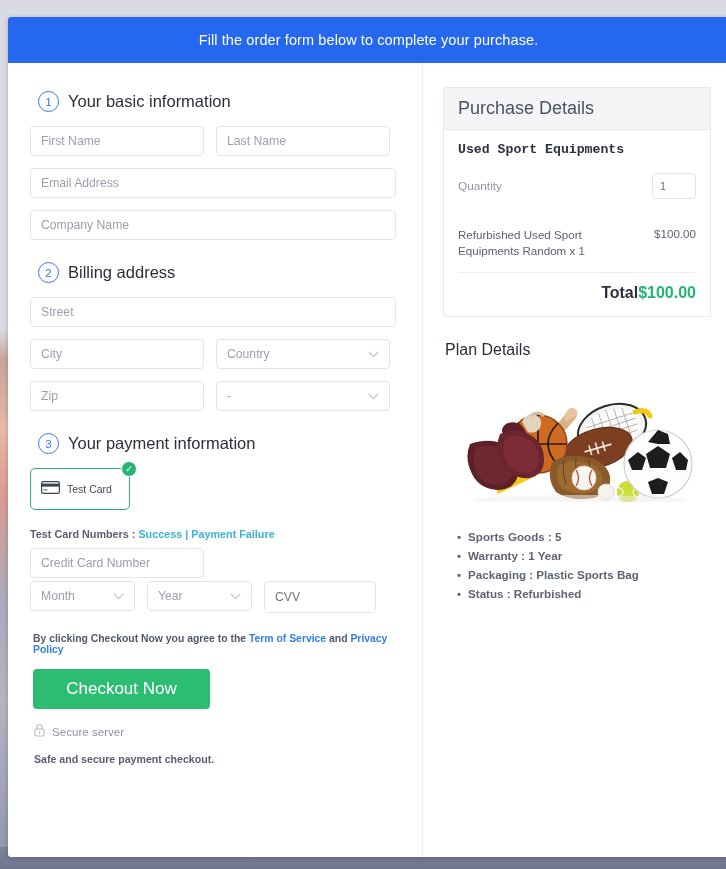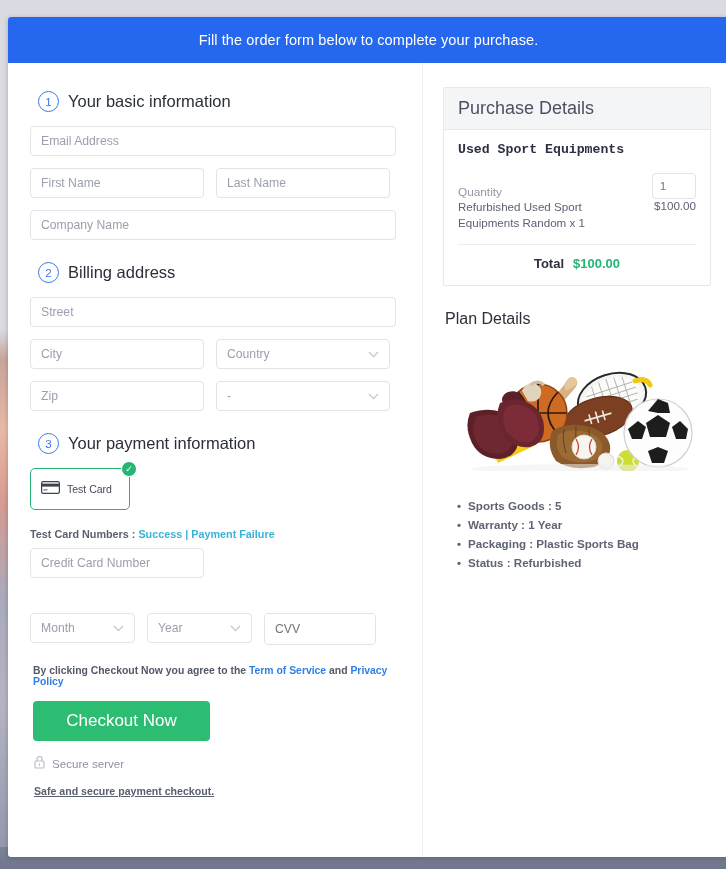--- a/index.html
+++ b/index.html
@@ -122,21 +122,21 @@
   .f-half { width: 174px; }
   .f-full { width: 366px; }
   .f-sel {
     justify-content: space-between;
   }
   .sel-chev {
     color: #c3c6d0;
     font-size: 11px;
     line-height: 1;
   }
-  .mb18 { margin-bottom: 35px; align-items: flex-end; }
+  .mb18 { margin-bottom: 3px; align-items: flex-end; }
   .mb22 { margin-bottom: 22px; }
 
   
   .card-tile-wrap { position: relative; width: 100px; margin: 2px 0 0 0; }
   .card-tile {
     box-sizing: border-box;
     width: 100px; height: 42px;
     border: 1.6px solid #28b474;
     border-radius: 5px;
     display: flex;
@@ -213,21 +213,20 @@
     gap: 7px;
     margin: 14px 0 0 4px;
     color: #8e93a3;
     font-size: 11.6px;
   }
   .safe-note {
     margin: 14px 0 12px 4px;
     font-size: 10.6px;
     color: #5b6070;
     font-weight: 600;
-    text-decoration: underline;
   }
 
   
   .purchase-box {
     border: 1px solid #e7e8ec;
     border-radius: 2px;
     background: #fff;
   }
   .purchase-head {
     background: #f4f5f7;
@@ -239,23 +238,23 @@
   .purchase-body { padding: 12px 14px 14px 14px; }
   .prod-title {
     font-size: 13.2px;
     font-weight: bold;
     color: #2c3040;
     margin-bottom: 16px;
     font-family: Liberation Mono, monospace;
   }
   .qty-row {
     display: flex;
-    align-items: flex-end;
+    align-items: center;
     justify-content: space-between;
-    margin-bottom: 0;
+    margin-bottom: 28px;
   }
   .qty-label { font-size: 11.8px; color: #9296a6; }
   .qty-input {
     box-sizing: border-box;
     width: 44px; height: 26px;
     border: 1px solid #e2e3e8;
     border-radius: 4px;
     font-size: 11px;
     color: #6c7183;
     padding: 0 7px;
@@ -268,25 +267,24 @@
     gap: 10px;
     font-size: 11.6px;
     color: #5d6274;
     padding-bottom: 14px;
     border-bottom: 1px solid #ededf1;
   }
   .line-desc { max-width: 140px; line-height: 1.35; }
   .line-amt { white-space: nowrap; }
   .total-row {
     display: flex;
-    justify-content: center;
+    justify-content: flex-end;
     padding-top: 11px;
-    font-size: 13px;
+    font-size: 16px;
     font-weight: bold;
-    gap: 9px;
   }
   .total-label { color: #2c3040; }
   .total-amt { color: #22b573; }
 
   .plan-title {
     font-size: 16px;
     color: #2b2f3a;
     margin: 24px 0 0 2px;
   }
   .plan-img {
@@ -325,25 +323,25 @@
   <div class="body-cols">
 
     <div class="col-left">
 
       <div class="sec-head">
         <span class="step-circle">1</span>
         <span class="sec-title">Your basic information</span>
       </div>
 
       <div class="row">
-        <input class="fld f-full" placeholder="Email Address" style="">
-      </div>
-      <div class="row">
         <input class="fld f-half" placeholder="First Name" style="">
         <input class="fld f-half" placeholder="Last Name" style="">
+      </div>
+      <div class="row">
+        <input class="fld f-full" placeholder="Email Address" style="">
       </div>
       <div class="row mb22">
         <input class="fld f-full" placeholder="Company Name" style="">
       </div>
 
       <div class="sec-head">
         <span class="step-circle">2</span>
         <span class="sec-title">Billing address</span>
       </div>
 

